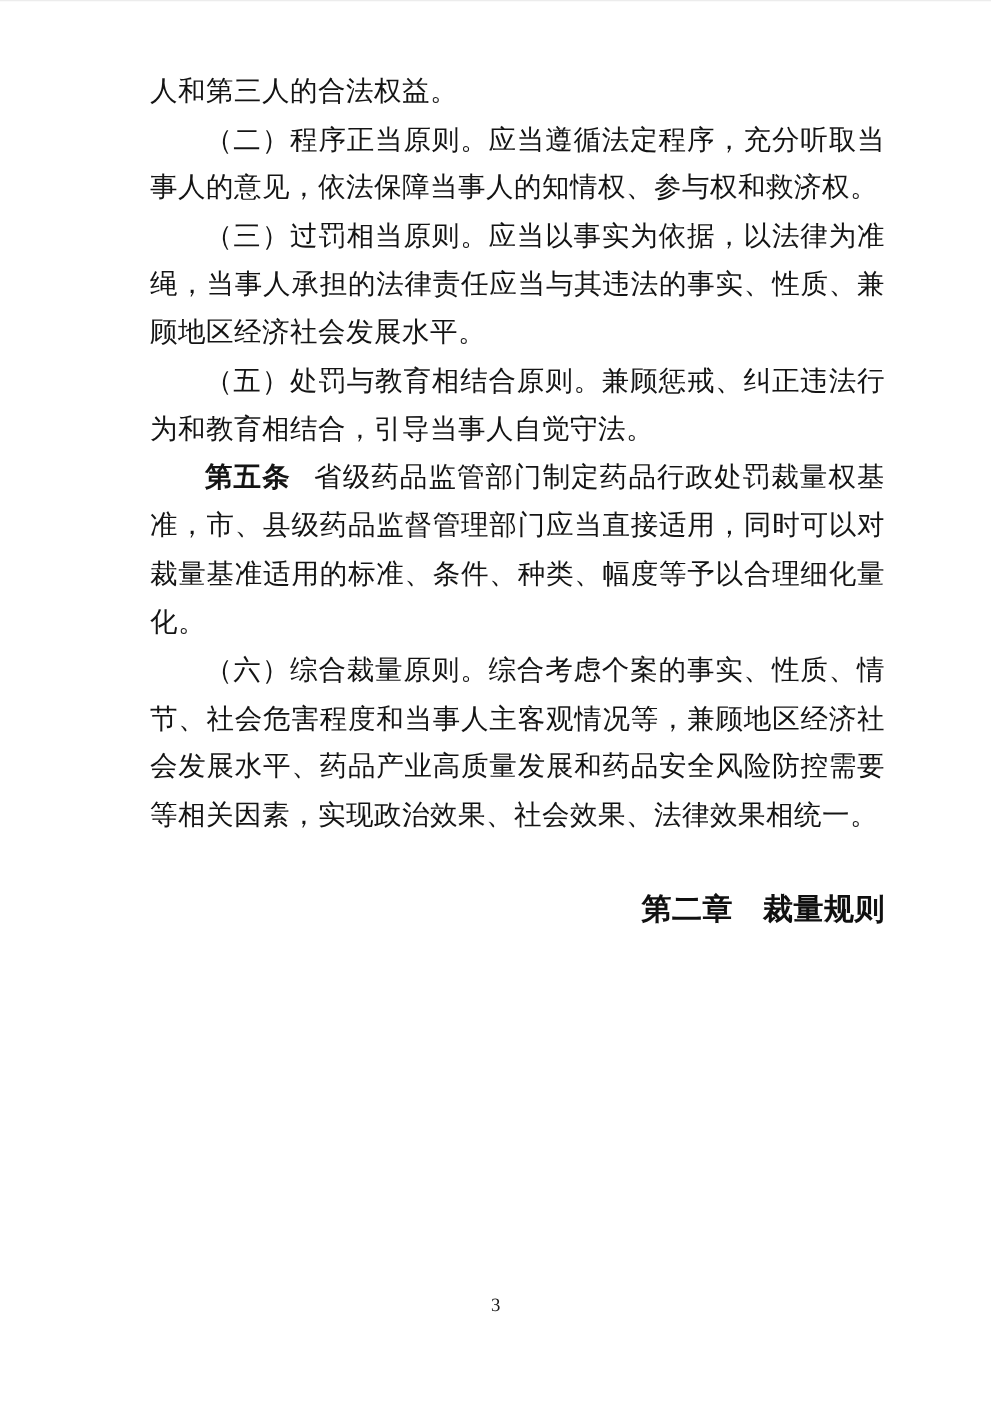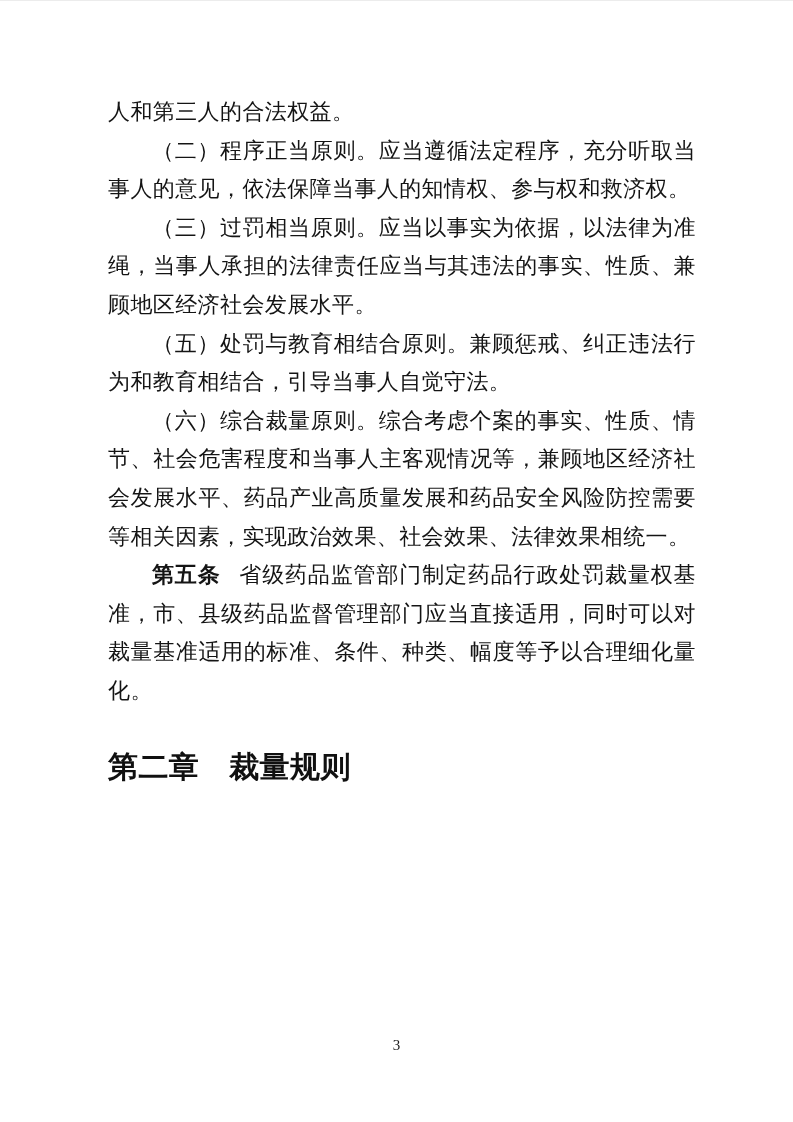--- a/index.html
+++ b/index.html
@@ -15,24 +15,24 @@
     font-family: "Liberation Serif", "DejaVu Serif", serif;
   }
   .page {
     position: absolute;
     inset: 0;
     background: #ffffff;
     border-top: 1px solid #ececec;
   }
   .content {
     position: absolute;
-    left: 108px;
+    left: 120px;
     width: 588px;
     top: 0;
-    padding-top: 92px;
+    padding-top: 53px;
     color: #141414;
     font-size: 22px;
     line-height: 38.6px;
     text-align: justify;
     text-justify: inter-ideograph;
     letter-spacing: 0.4px;
   }
   .para {
     margin: 0;
     text-indent: 2em;
@@ -41,24 +41,24 @@
     text-indent: 0;
   }
   .lead {
     font-weight: bold;
     font-family: "Liberation Sans", "DejaVu Sans", sans-serif;
     margin-right: 0.85em;
   }
   .chapter {
     margin: 37px 0 37px 0;
     text-indent: 0;
-    text-align: left;
+    text-align: right;
     font-weight: bold;
     font-family: "Liberation Sans", "DejaVu Sans", sans-serif;
-    font-size: 30px;
+    font-size: 24px;
     line-height: 38.6px;
     color: #101010;
   }
   .chapter-title {
     margin-left: 1em;
   }
   .page-number {
     position: absolute;
     left: 0;
     width: 100%;
@@ -77,25 +77,25 @@
 
     <p class="para no-indent">人和第三人的合法权益。</p>
 
     <p class="para">（二）程序正当原则。应当遵循法定程序，充分听取当事人的意见，依法保障当事人的知情权、参与权和救济权。</p>
 
     <p class="para">（三）过罚相当原则。应当以事实为依据，以法律为准绳，当事人承担的法律责任应当与其违法的事实、性质、兼顾地区经济社会发展水平。</p>
 
 
     <p class="para">（五）处罚与教育相结合原则。兼顾惩戒、纠正违法行为和教育相结合，引导当事人自觉守法。</p>
 
-    <p class="para">（六）综合裁量原则。综合考虑个案的事实、性质、情节、社会危害程度和当事人主客观情况等，兼顾地区经济社会发展水平、药品产业高质量发展和药品安全风险防控需要等相关因素，实现政治效果、社会效果、法律效果相统一。</p>
-
     <p class="para">
       <span class="lead">第五条</span><span>省级药品监管部门制定药品行政处罚裁量权基准，市、县级药品监督管理部门应当直接适用，同时可以对裁量基准适用的标准、条件、种类、幅度等予以合理细化量化。</span>
     </p>
+
+    <p class="para">（六）综合裁量原则。综合考虑个案的事实、性质、情节、社会危害程度和当事人主客观情况等，兼顾地区经济社会发展水平、药品产业高质量发展和药品安全风险防控需要等相关因素，实现政治效果、社会效果、法律效果相统一。</p>
 
     <h2 class="chapter">
       <span>第二章</span><span class="chapter-title">裁量规则</span>
     </h2>
 
 
   </div>
 
   <div class="page-number">3</div>
 </div>

